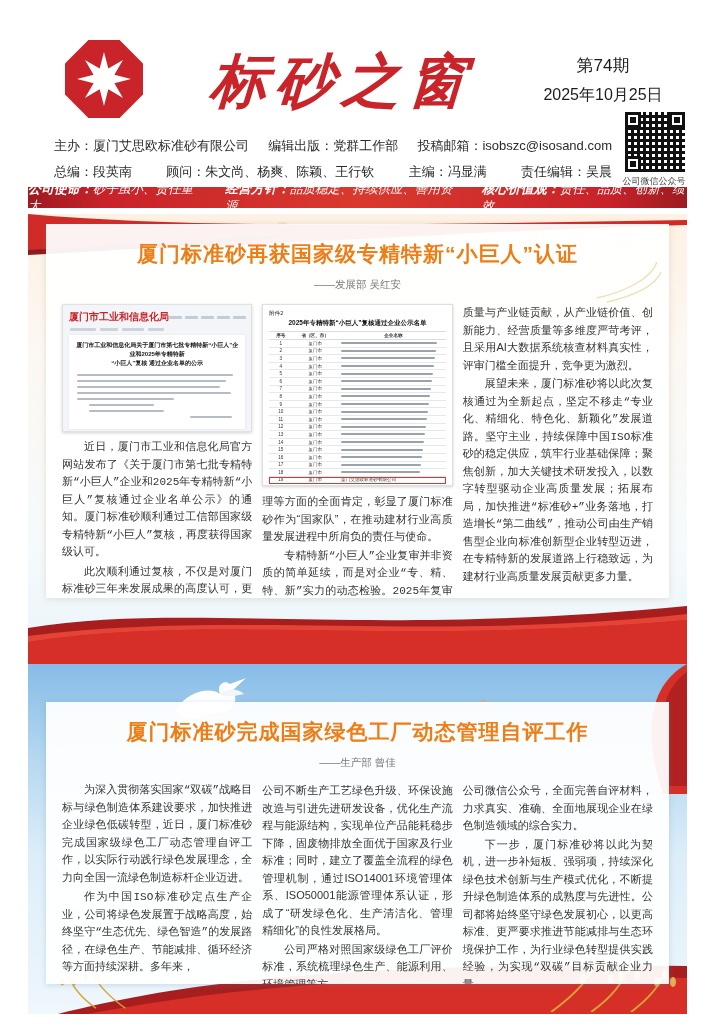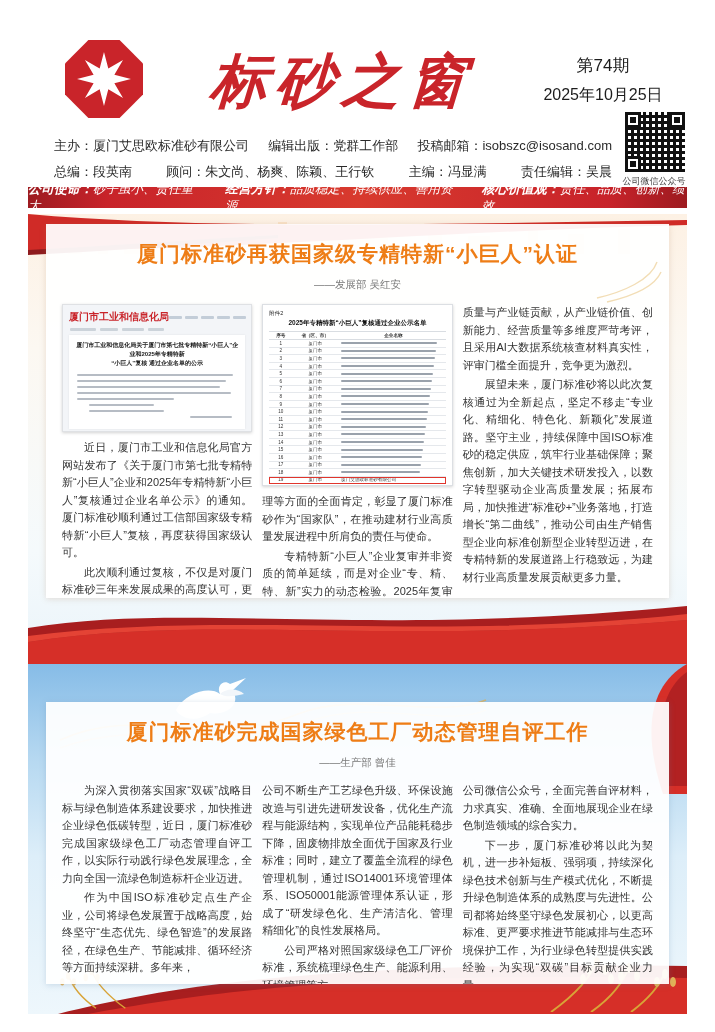--- a/index.html
+++ b/index.html
@@ -50,21 +50,21 @@
   .ribbon-bottom { bottom:0; left:0; width:100%; height:78px; z-index:1; }
   .card1 { position:absolute; left:18px; right:18px; top:10px; height:374px; z-index:3;
     background:rgba(255,255,255,.94); box-shadow:0 1px 6px rgba(170,120,80,.22);
     padding:16px 16px 24px; overflow:hidden; }
   .art-title { text-align:center; color:#ee7d16; font-size:21px; font-weight:bold; letter-spacing:1px; }
   .byline { text-align:center; color:#7a7a7a; font-size:10.5px; margin-top:10px; }
   .swirl { position:absolute; right:6px; top:34px; width:70px; height:46px; opacity:.55; }
   .cols { display:flex; gap:10px; margin-top:12px; }
   .col { flex:1; min-width:0; }
   .para { font-size:11px; line-height:17.5px; text-align:justify; color:#333; margin-bottom:2px; }
-  .para.ind { text-indent:2em; }
+  .para.ind { text-indent:2em;font-family:Liberation Mono, monospace; }
 
   
   .govshot { height:128px; background:#f3f5f8; border:1px solid #dfe1e4; box-shadow:0 1px 3px rgba(0,0,0,.18);
     padding:5px 6px; margin-bottom:7px; overflow:hidden; }
   .gov-head { display:flex; justify-content:space-between; align-items:center; }
   .gov-site { color:#c9242a; font-weight:bold; font-size:10px; white-space:nowrap; }
   .gov-nav { display:flex; gap:3px; }
   .gov-nav i { width:13px; height:3px; background:#c3cdd8; border-radius:1px; }
   .gov-crumb { display:flex; gap:4px; margin:4px 1px 0; }
   .gov-crumb i { height:2.5px; background:#ccd3da; border-radius:1px; }

